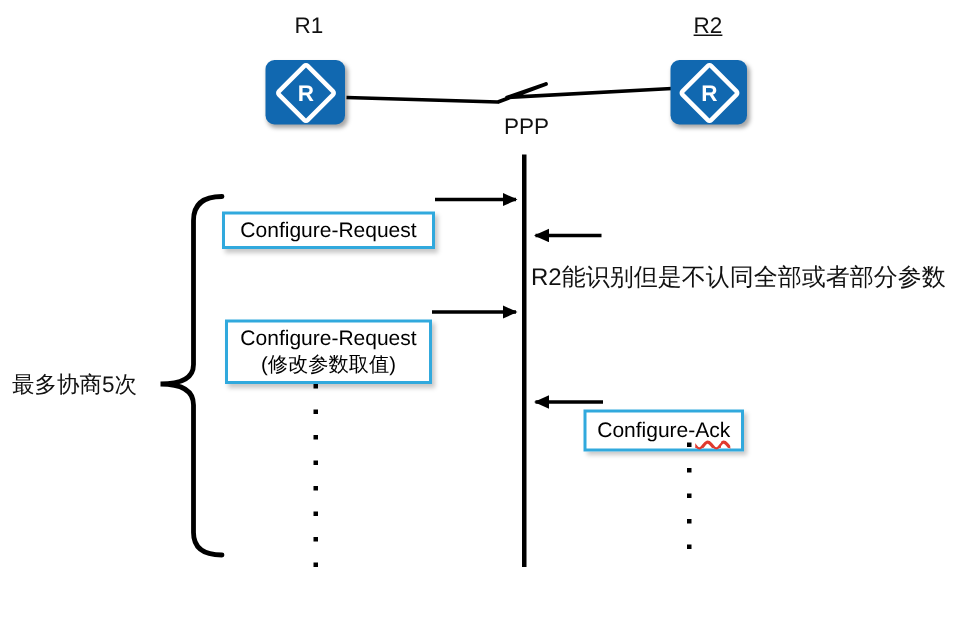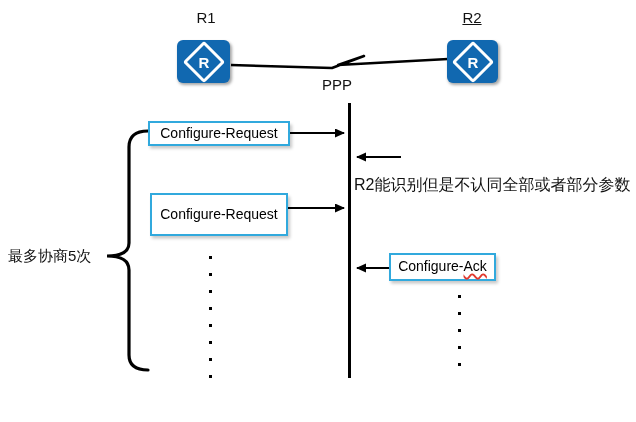--- a/index.html
+++ b/index.html
@@ -32,31 +32,31 @@
     border:3px solid #fff;
     border-radius:3px;
     transform:rotate(45deg);
     display:flex;align-items:center;justify-content:center;
   }
   .diamond .glyph{
     transform:rotate(-45deg);
     color:#fff;font-weight:bold;font-size:15px;line-height:1;
   }
   .link-label{
-    position:absolute;width:44px;text-align:left;
+    position:absolute;width:44px;text-align:right;
     font-size:15px;color:#111;
   }
   .msg-box{
     position:absolute;
     box-sizing:border-box;
     background:#fff;
     border:2.5px solid var(--message-box-border,#31a9dd);
     box-shadow:2px 2.5px 3px rgba(0,0,0,.22);
     display:flex;flex-direction:column;align-items:center;justify-content:center;
-    font-size:14px;line-height:1.25;white-space:nowrap;color:#000;
+    font-size:14px;line-height:1.25;white-space:nowrap;color:#000;margin-top:20px;
   }
   .msg-box .sub{font-size:13.5px;}
   .squiggle{
     text-decoration-line:underline;
     text-decoration-style:wavy;
     text-decoration-color:var(--spellcheck-red,#e03a2f);
     text-decoration-thickness:1.5px;
     text-underline-offset:2px;
   }
   .note{
@@ -113,20 +113,21 @@
 
   <div class="msg-box" style="left:148px;top:121px;width:142px;height:25px;">
     <span>Configure-Request</span>
   </div>
 
 
   <div class="note" style="left:354px;top:175px;">R2能识别但是不认同全部或者部分参数</div>
 
   <div class="msg-box" style="left:150px;top:193px;width:138px;height:43px;">
     <span>Configure-Request</span>
+    <span class="sub">(修改参数取值)</span>
   </div>
 
   <div class="msg-box" style="left:389px;top:253px;width:107px;height:28px;">
     <span><span>Configure-</span><span class="squiggle">Ack</span></span>
   </div>
 
   <div class="brace-label" style="left:8px;top:247px;">最多协商5次</div>
 
   <div class="dots" style="left:209px;top:256px;">
       <span class="dot"></span>

